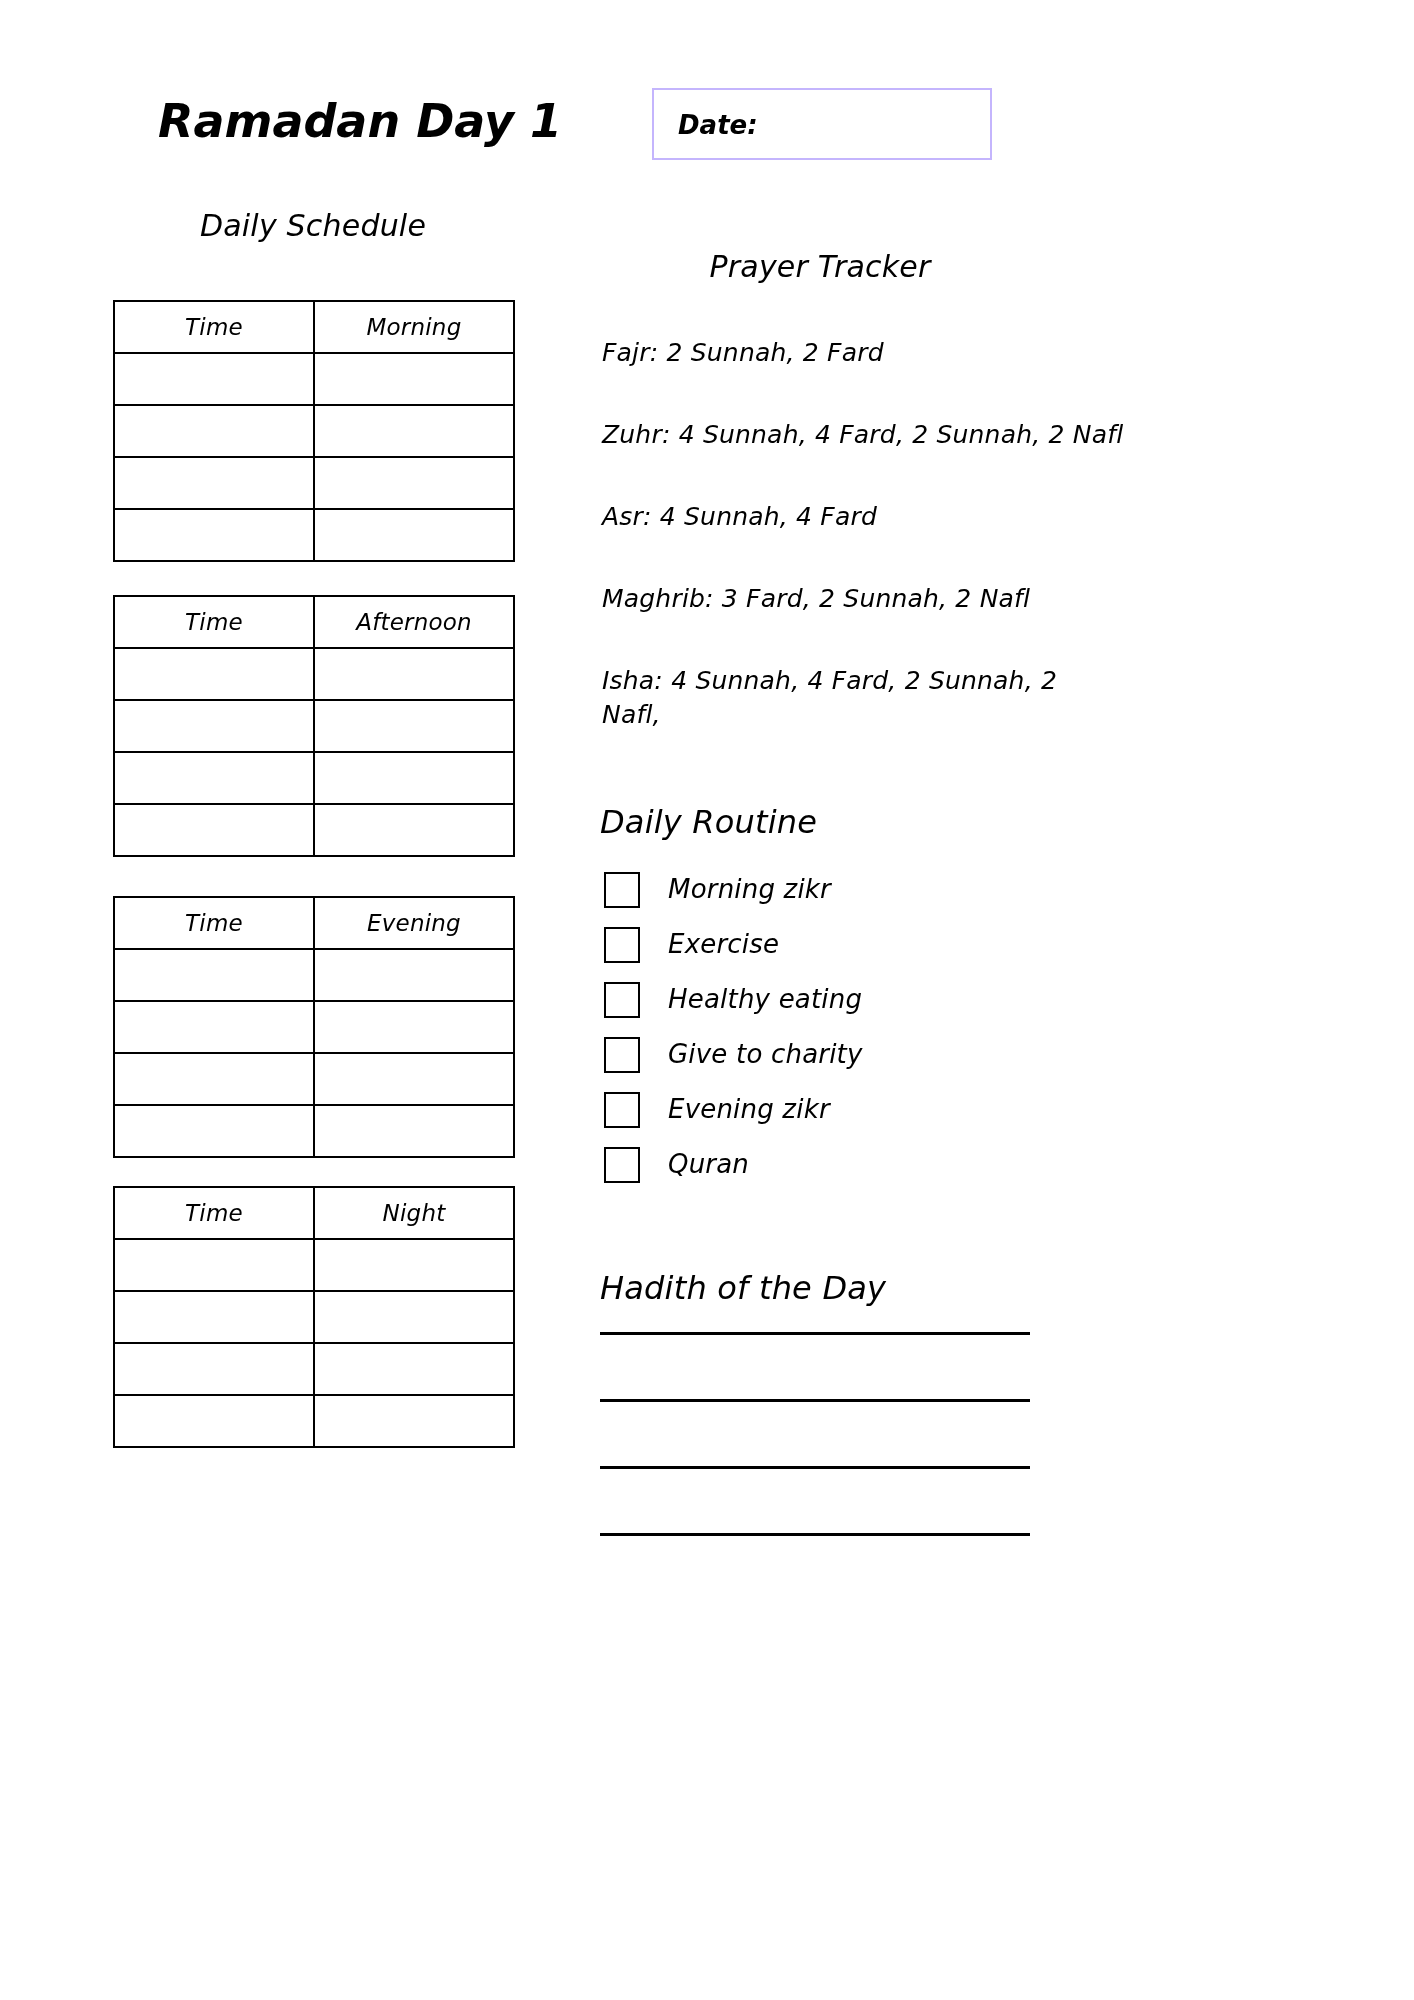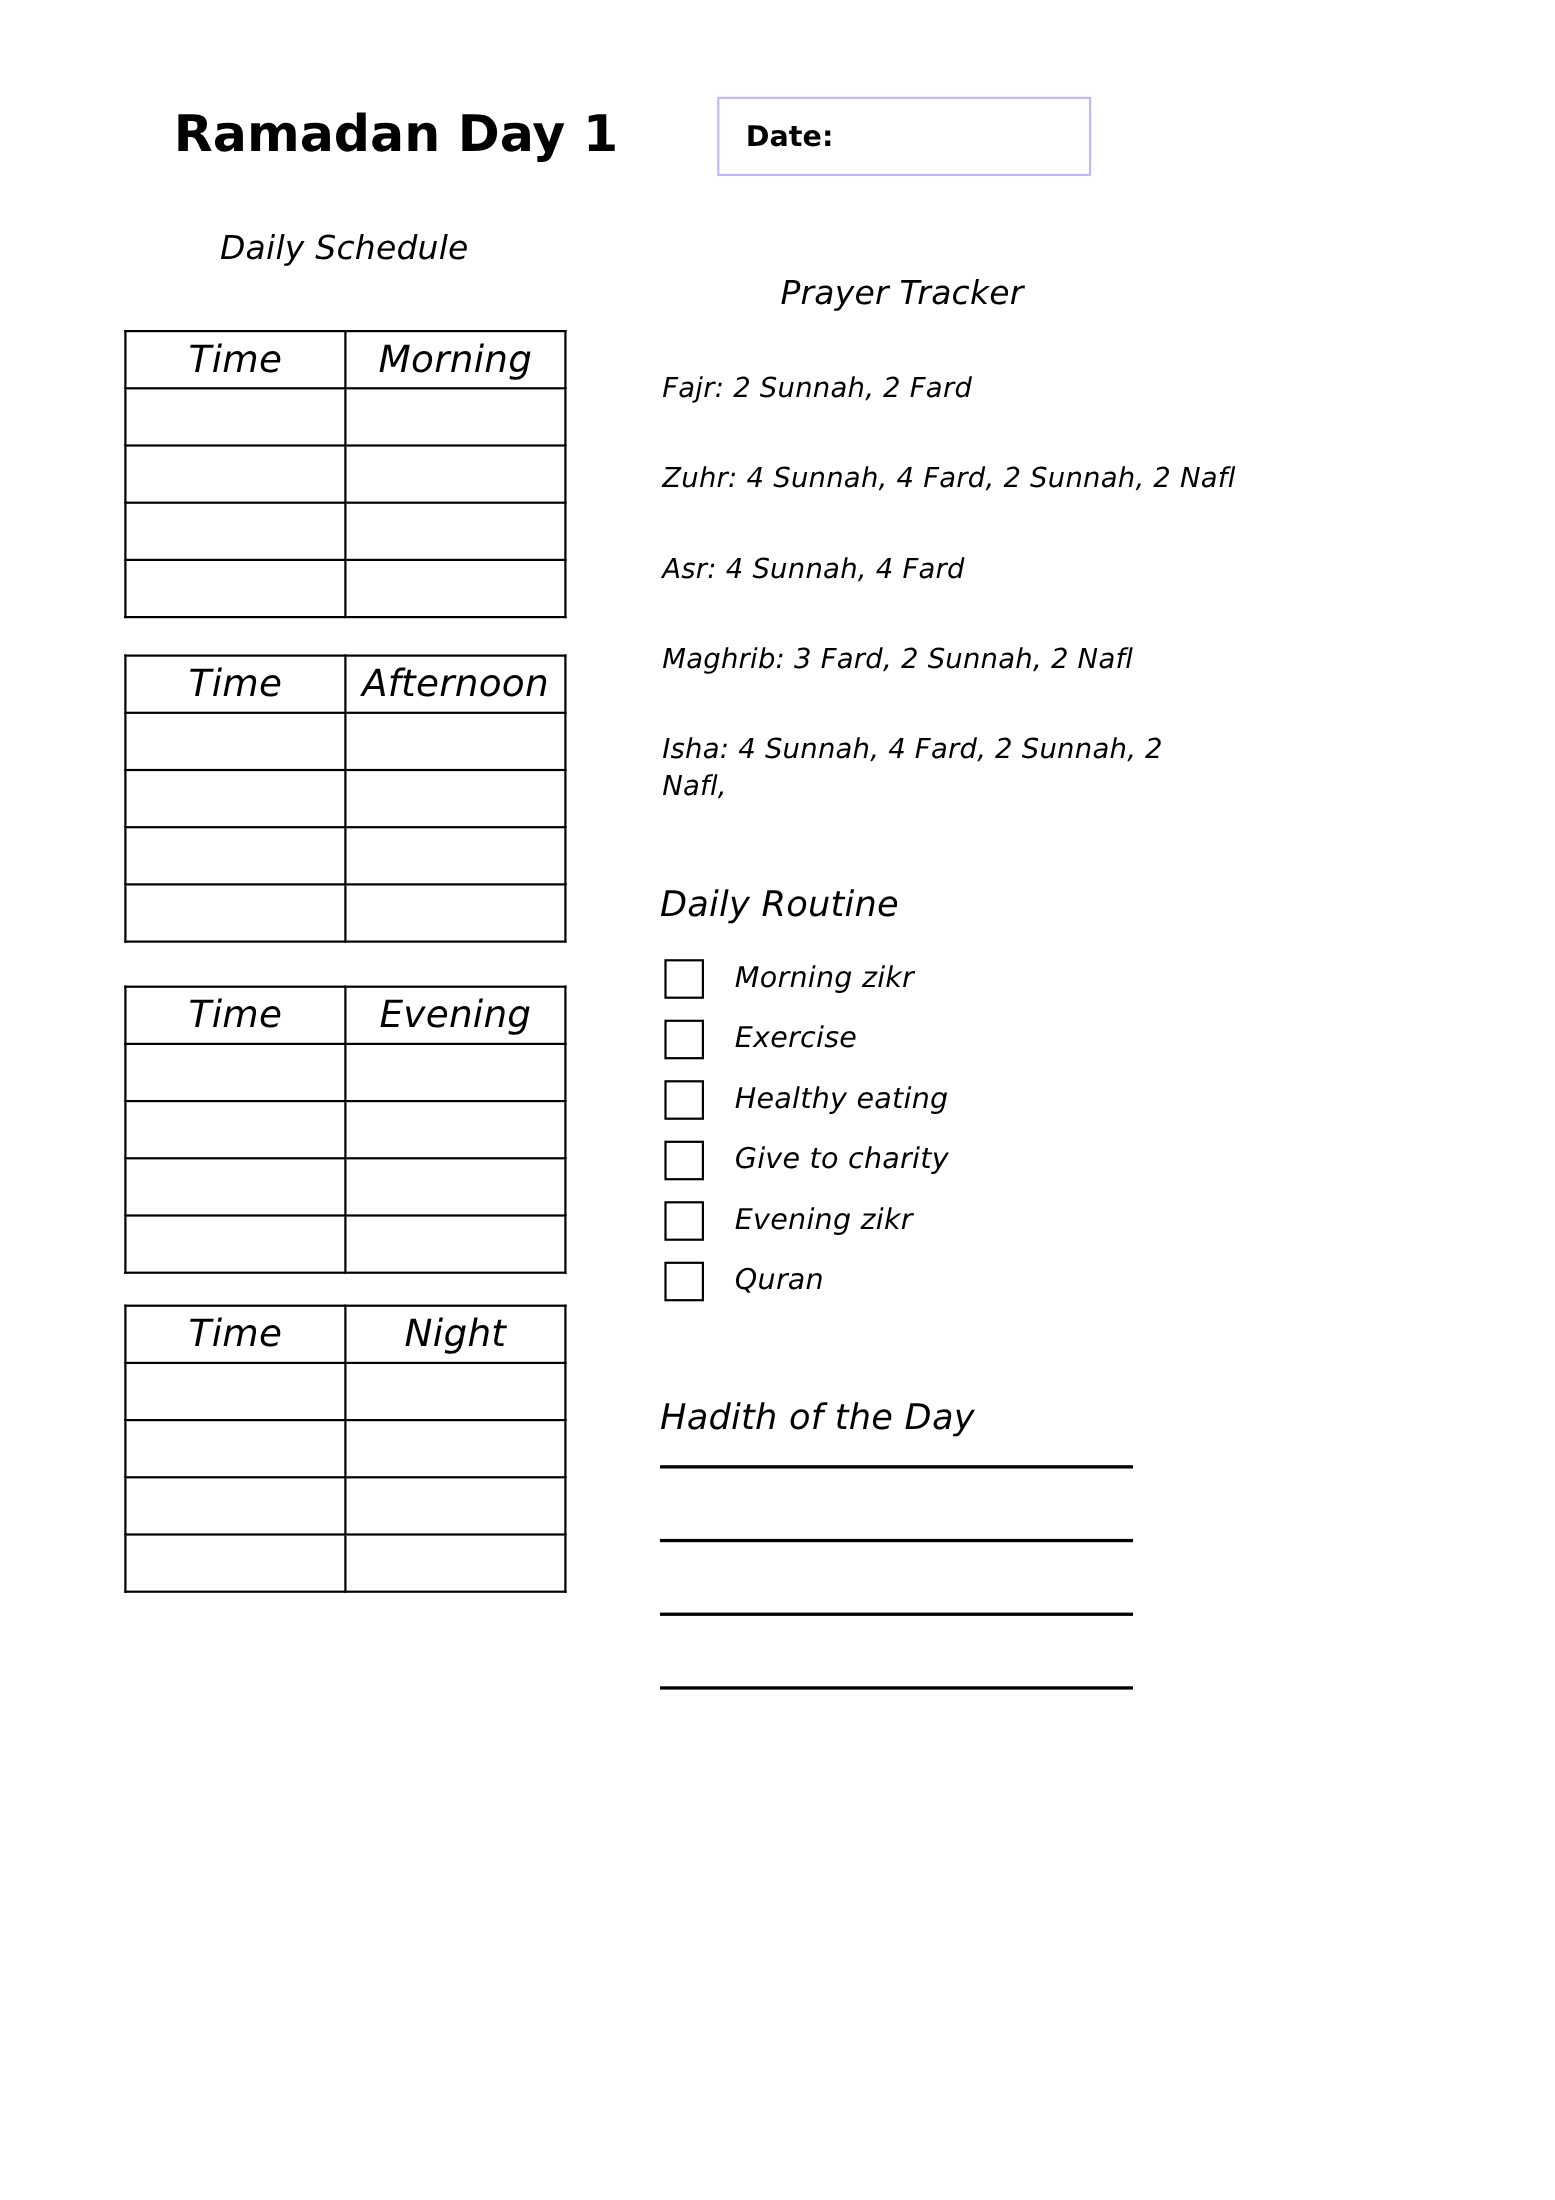--- a/index.html
+++ b/index.html
@@ -26,20 +26,21 @@
 
   
   .hand {
     font-family: "DejaVu Sans", sans-serif;
     font-style: italic;
     font-weight: 400;
     letter-spacing: 0.2px;
   }
   .hand-b {
     font-family: "DejaVu Sans", sans-serif;
+    font-style: italic;
     font-weight: 700;
   }
 
   
   #doc-title {
     position: absolute;
     left: 158px;
     top: 92px;
     font-size: 46px;
     line-height: 58px;
@@ -87,21 +88,21 @@
     table-layout: fixed;
   }
   .sched-table td, .sched-table th {
     border: 2px solid #000;
     padding: 0;
     margin: 0;
   }
   .sched-table th {
     height: 50px;
     font-weight: 400;
-    font-size: 34px;
+    font-size: 23px;
     line-height: 30px;
     vertical-align: middle;
     text-align: center;
   }
   .sched-table td {
     height: 50px;
   }
   .sched-table col.c1 { width: 200px; }
   .sched-table col.c2 { width: 200px; }
 

